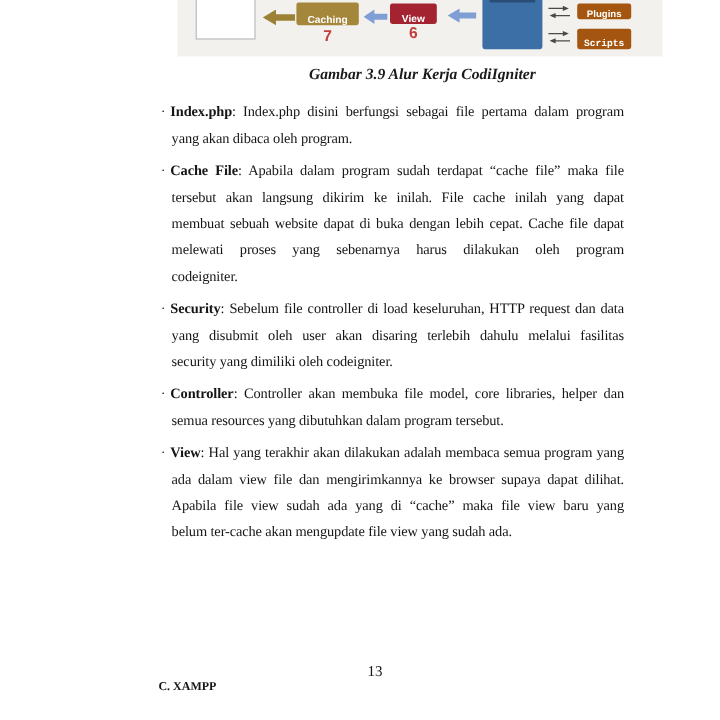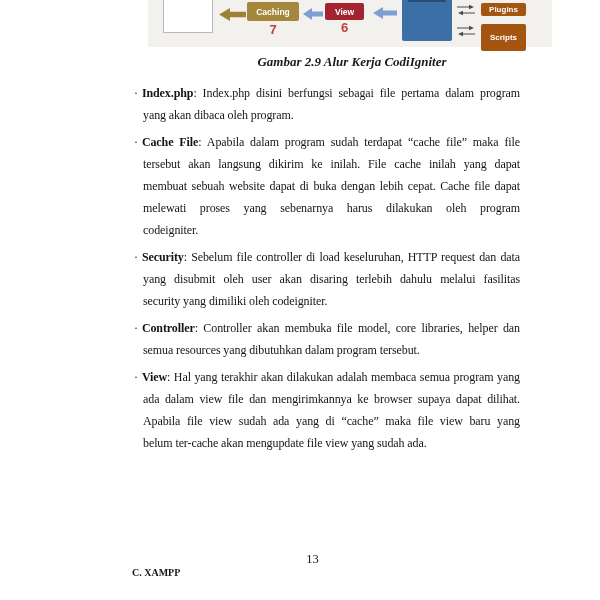--- a/index.html
+++ b/index.html
@@ -17,31 +17,31 @@
   .figure {
     position: absolute; left: 148px; top: 0; width: 404px; height: 47px;
     background: #f2f1ee;
   }
   .fig-abs { position: absolute; }
   .white-box {
     left: 15px; top: -7px; width: 48px; height: 38px;
     background: #ffffff; border: 1px solid #b7b7b7;
   }
   .flow-box {
-    display: flex; align-items: center; justify-content: center;
+    display: flex; align-items: flex-end; justify-content: center;
     font-family: "Liberation Sans", sans-serif;
     font-weight: bold; color: #ffffff;
     border-radius: 2px;
   }
   .caching-box { left: 99px; top: 2px; width: 52px; height: 19px; background: #a5873b; font-size: 8.5px; }
   .view-box    { left: 177px; top: 3px; width: 39px; height: 17px; background: #a32330; font-size: 8.5px; }
   .blue-box    { left: 254px; top: -12px; width: 50px; height: 53px; background: #3c6fa5; border-radius: 2px; }
   .blue-box .smudge { position: absolute; left: 6px; top: 10px; width: 38px; height: 4px; background: rgba(20,35,60,0.45); border-radius: 1px; }
   .plugins-box { left: 333px; top: 3px;  width: 45px; height: 13px; background: #a4550f; font-size: 8px; }
-  .scripts-box { left: 333px; top: 24px; width: 45px; height: 27px; background: #a4550f; font-size: 8px; }
+  .scripts-box { left: 333px; top: 24px; width: 45px; height: 17px; background: #a4550f; font-size: 8px; font-family: Liberation Mono, monospace; }
   .step-num {
     position: absolute;
     font-family: "Liberation Sans", sans-serif;
     font-weight: bold; font-size: 13px; color: #c0403c;
     text-align: center;
   }
   .num-7 { left: 99px;  top: 22px; width: 52px; }
   .num-6 { left: 177px; top: 20px; width: 39px; }
   .arrow-tan   { left: 71px;  top: 8px; }
   .arrow-blue1 { left: 155px; top: 8px; }
@@ -147,21 +147,21 @@
         <path d="M14 1.8 L19 4 L14 6.2 Z" fill="#4a4a4a"></path>
         <path d="M20 10 H5" stroke="#4a4a4a" stroke-width="1" fill="none"></path>
         <path d="M8 7.8 L3 10 L8 12.2 Z" fill="#4a4a4a"></path>
       </svg>
     </div>
     <div class="fig-abs flow-box scripts-box">
       <span>Scripts</span>
     </div>
   </div>
 
-  <div class="caption">Gambar 2.9 Alur Kerja CodiIgniter</div>
+  <div class="caption">Gambar 3.9 Alur Kerja CodiIgniter</div>
 
   <div class="bullet-list">
 
     <div class="item">
       <div class="ln first"><span class="bchar">·</span><span class="term">Index.php</span><span>: Index.php disini berfungsi sebagai file pertama dalam program</span></div>
       <div class="ln end">yang akan dibaca oleh program.</div>
     </div>
 
 
     <div class="item">

